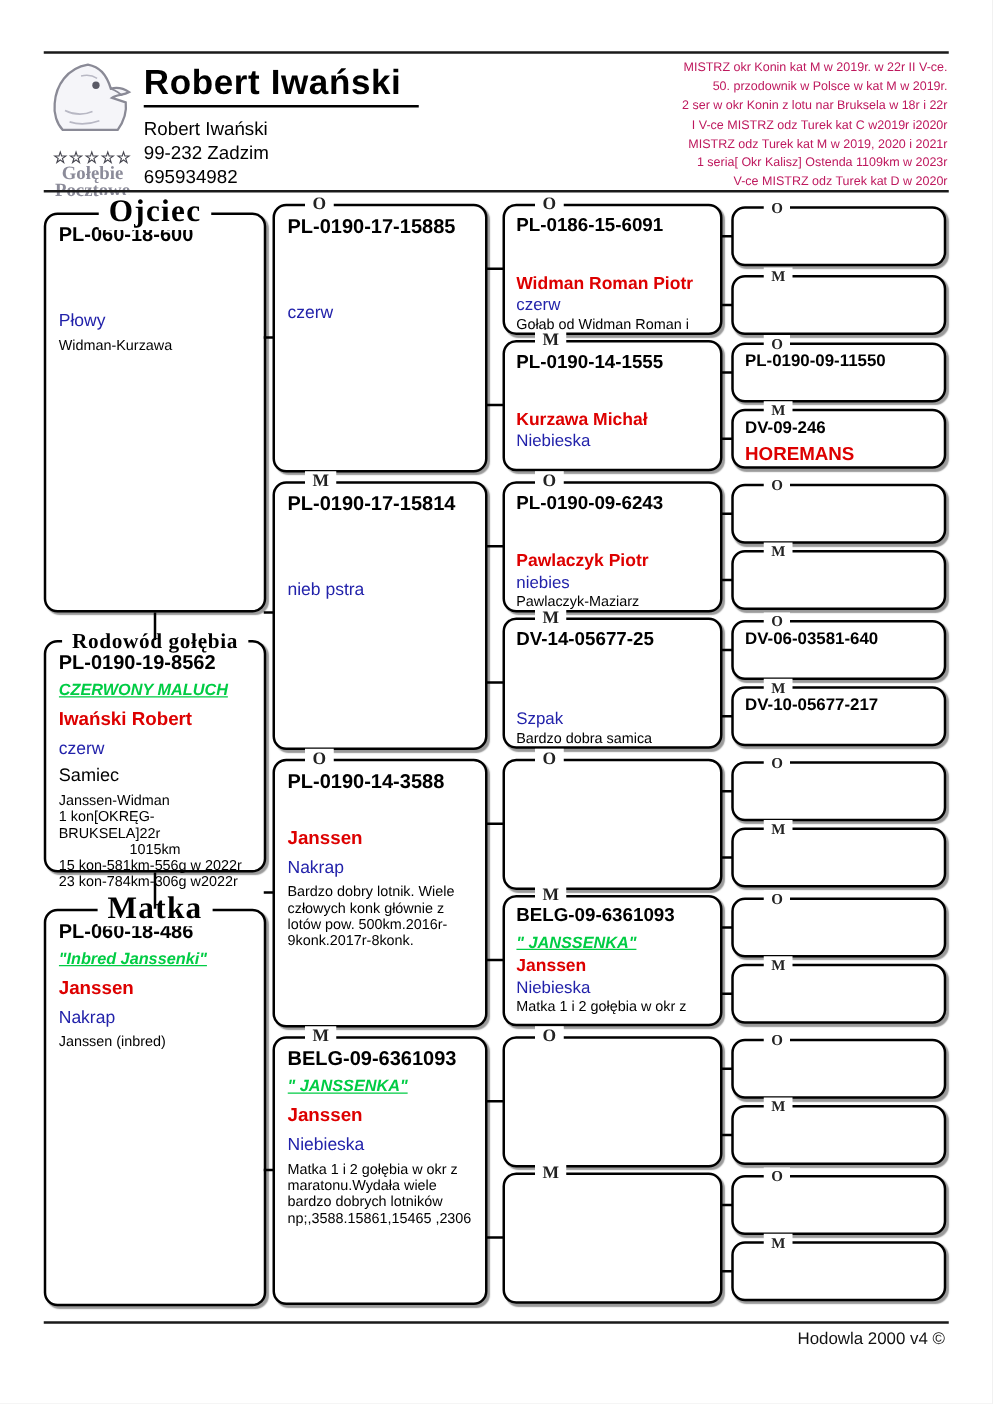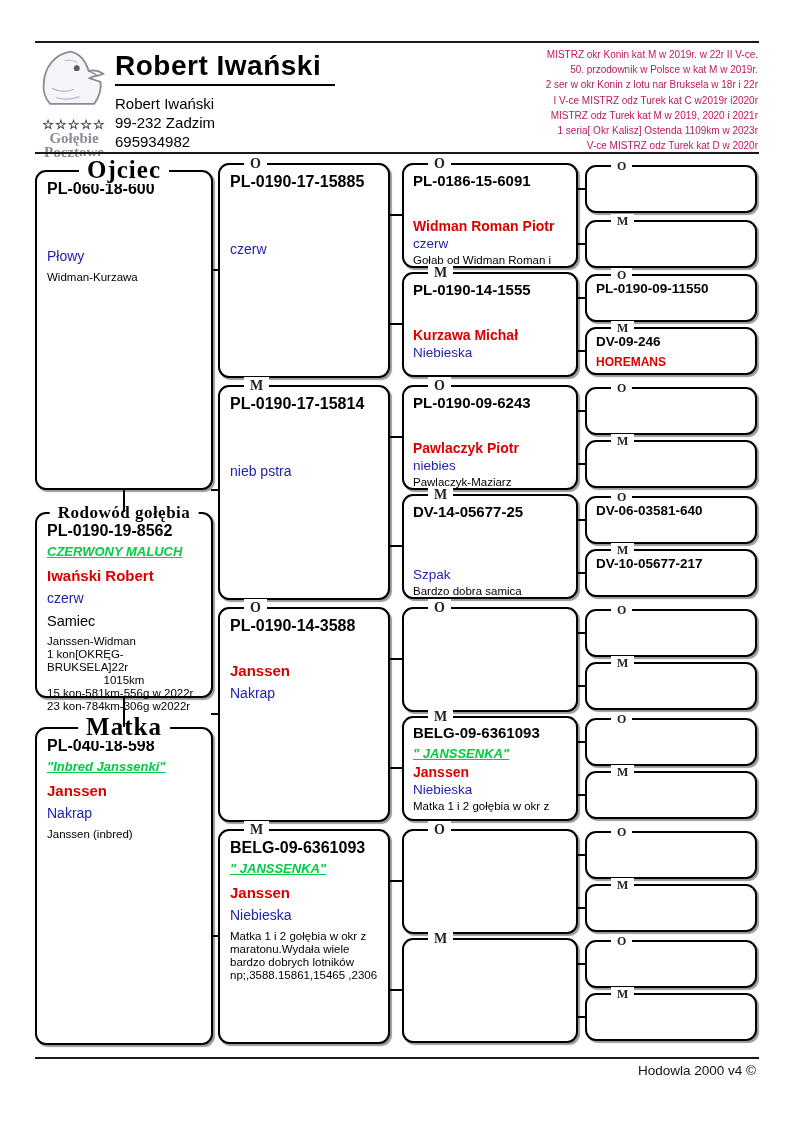--- a/index.html
+++ b/index.html
@@ -74,21 +74,21 @@
   .prow{overflow:hidden;white-space:nowrap;}
   .g1 .prow,.g2 .prow{height:23px;}
   .g3 .prow{height:18px;}
 
   .green{color:var(--green);font-weight:bold;font-style:italic;text-decoration:underline;}
   .g1 .green,.g2 .green{font-size:13px;}
   .g3 .green{font-size:13px;}
   .breeder{color:var(--red);font-weight:bold;}
   .g1 .breeder,.g2 .breeder{font-size:15px;}
   .g3 .breeder{font-size:14px;}
-  .g4 .breeder{color:var(--red);font-weight:bold;font-size:12px;}
+  .g4 .breeder{color:var(--red);font-weight:bold;font-size:15px;}
   .colorline{color:var(--blue);}
   .g1 .colorline,.g2 .colorline{font-size:14px;}
   .g3 .colorline{font-size:13.5px;}
   .sexline{font-size:14.5px;height:22px;color:#000;}
   .note{font-size:11.5px;line-height:13px;color:#000;}
   .note.center{text-align:center;}
 
   
   .conn-h{position:absolute;height:2px;background:#000;}
   .conn-v{position:absolute;width:2px;background:#000;}
@@ -158,21 +158,21 @@
       <div class="note">1 kon[OKRĘG-BRUKSELA]22r</div>
       <div class="note center">1015km</div>
       <div class="note">15 kon-581km-556g w 2022r</div>
       <div class="note">23 kon-784km-306g w2022r</div>
     </div>
   </div>
 
   <div class="pbox g1" style="top:727px;height:318px">
     <span class="btitle">Matka</span>
     <div class="inner">
-      <div class="ring">PL-040-18-598</div>
+      <div class="ring">PL-060-18-486</div>
       <div class="prow green">"Inbred Janssenki"</div>
       <div class="prow breeder">Janssen</div>
       <div class="prow colorline">Nakrap</div>
       <div class="note">Janssen (inbred)</div>
     </div>
   </div>
 
   <div class="pbox g2" style="top:163px">
     <span class="tag">O</span>
     <div class="inner">
@@ -193,20 +193,21 @@
       <div class="note"></div>
     </div>
   </div>
   <div class="pbox g2" style="top:607px">
     <span class="tag">O</span>
     <div class="inner">
       <div class="ring">PL-0190-14-3588</div>
       <div class="prow green"></div>
       <div class="prow breeder">Janssen</div>
       <div class="prow colorline">Nakrap</div>
+      <div class="note" style="white-space:normal">Bardzo dobry lotnik. Wiele człowych konk głównie z lotów pow. 500km.2016r-9konk.2017r-8konk.</div>
     </div>
   </div>
   <div class="pbox g2" style="top:829px">
     <span class="tag">M</span>
     <div class="inner">
       <div class="ring">BELG-09-6361093</div>
       <div class="prow green">" JANSSENKA"</div>
       <div class="prow breeder">Janssen</div>
       <div class="prow colorline">Niebieska</div>
       <div class="note" style="white-space:normal">Matka 1 i 2 gołębia w okr z maratonu.Wydała wiele bardzo dobrych lotników np;,3588.15861,15465 ,2306</div>

